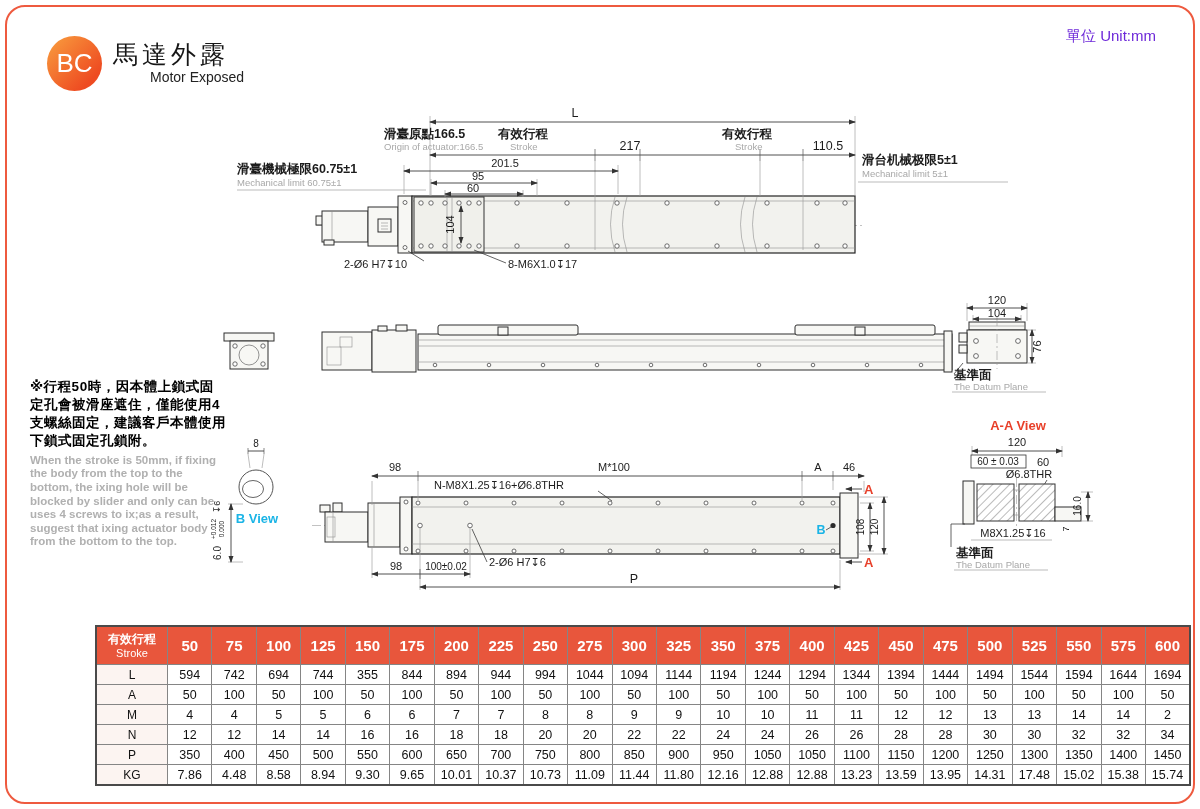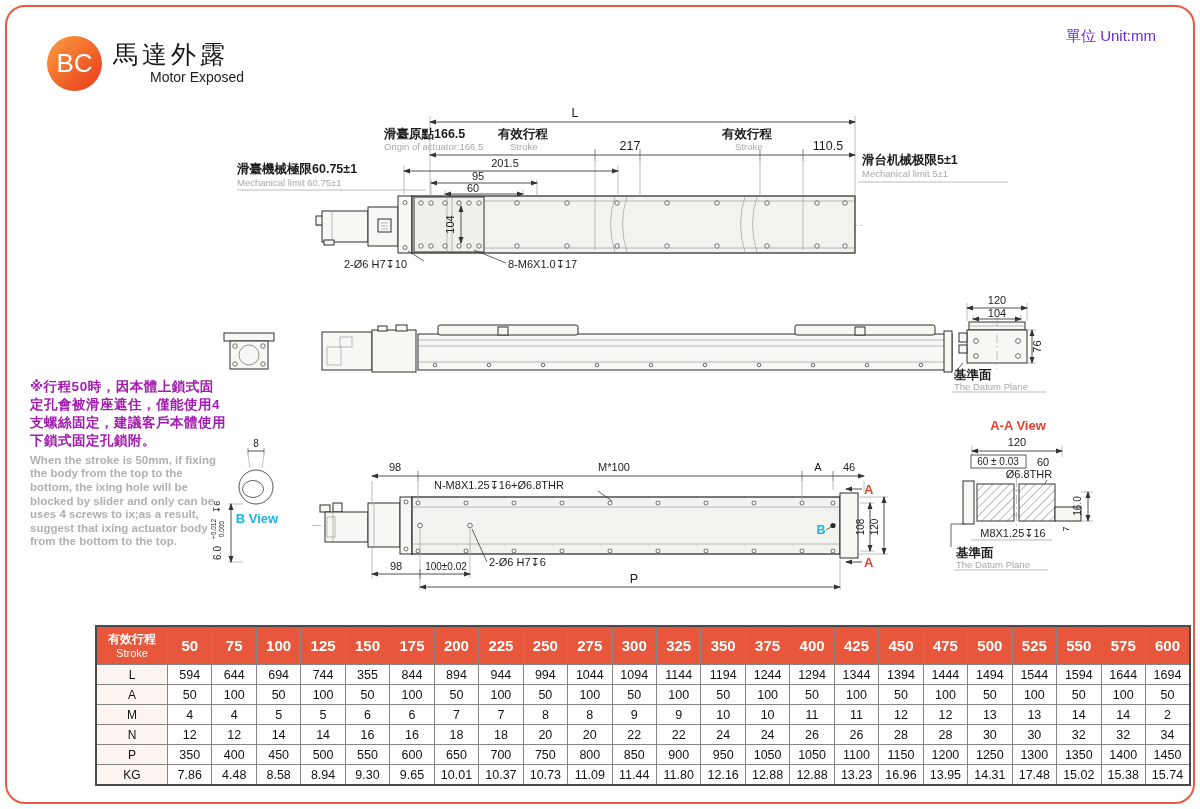--- a/index.html
+++ b/index.html
@@ -9,21 +9,21 @@
          border:2px solid #ee5a3f;border-radius:20px;pointer-events:none;}
   
   .logo{position:absolute;left:47px;top:36px;width:55px;height:55px;border-radius:50%;
         background:linear-gradient(135deg,#f9a03f 0%,#ee4b21 80%);color:#fff;
         font-size:26px;font-weight:400;display:flex;align-items:center;justify-content:center;}
   .title-zh{position:absolute;left:113px;top:38px;font-size:25px;letter-spacing:4px;color:#161616;font-weight:400;}
   .title-en{position:absolute;left:114px;top:69px;font-size:14px;color:#222;margin-left:36px;}
   .unit{position:absolute;right:44px;top:27px;font-size:15px;color:#6d28d9;}
   
   .note{position:absolute;left:30px;top:378px;width:196px;}
-  .note-zh{font-size:13.5px;font-weight:700;color:#a21caf;line-height:1.33;letter-spacing:.5px;}
+  .note-zh{font-size:13.5px;font-weight:700;color:#000000;line-height:1.33;letter-spacing:.5px;}
   .note-en{font-size:11.5px;font-weight:600;color:#b0b0b0;line-height:1.18;margin-top:4px;}
   
   .draw{position:absolute;left:0;top:0;}
   .p{fill:#f7f7f4;stroke:#2e2e2e;stroke-width:1;}
   .pb{fill:#f2f2ee;stroke:#242424;stroke-width:1.2;}
   .tl{stroke:#8f8f8f;stroke-width:.6;fill:none;}
   .tg{stroke:#aaa;stroke-width:.8;fill:none;}
   .dl{stroke:#3c3c3c;stroke-width:.9;fill:none;}
   .dlt{stroke:#555;stroke-width:.7;fill:none;}
   .ex{stroke:#9b9b9b;stroke-width:.65;fill:none;}
@@ -416,21 +416,21 @@
         <th class="sh">525</th>
         <th class="sh">550</th>
         <th class="sh">575</th>
         <th class="sh">600</th>
       </tr>
   </thead>
   <tbody>
       <tr>
         <td class="rl">L</td>
         <td>594</td>
-        <td>644</td>
+        <td>742</td>
         <td>694</td>
         <td>744</td>
         <td>355</td>
         <td>844</td>
         <td>894</td>
         <td>944</td>
         <td>994</td>
         <td>1044</td>
         <td>1094</td>
         <td>1144</td>
@@ -561,21 +561,21 @@
         <td>10.01</td>
         <td>10.37</td>
         <td>10.73</td>
         <td>11.09</td>
         <td>11.44</td>
         <td>11.80</td>
         <td>12.16</td>
         <td>12.88</td>
         <td>12.88</td>
         <td>13.23</td>
-        <td>16.96</td>
+        <td>13.59</td>
         <td>13.95</td>
         <td>14.31</td>
         <td>17.48</td>
         <td>15.02</td>
         <td>15.38</td>
         <td>15.74</td>
       </tr>
     </tbody>
 </table>
 

